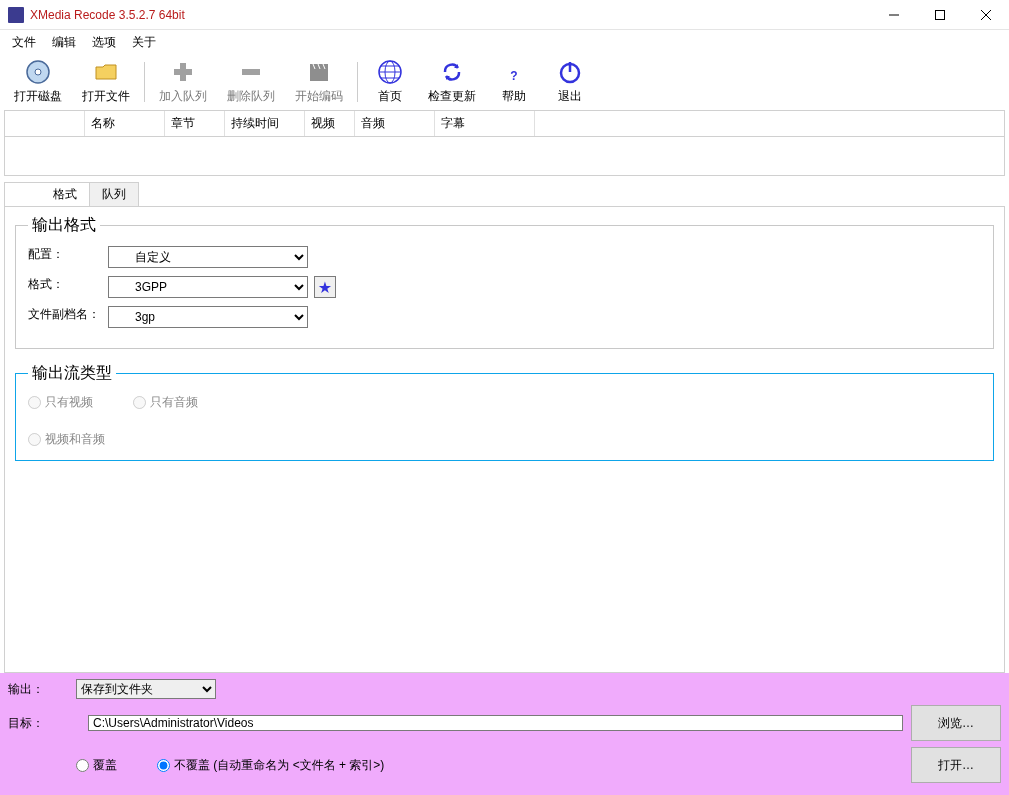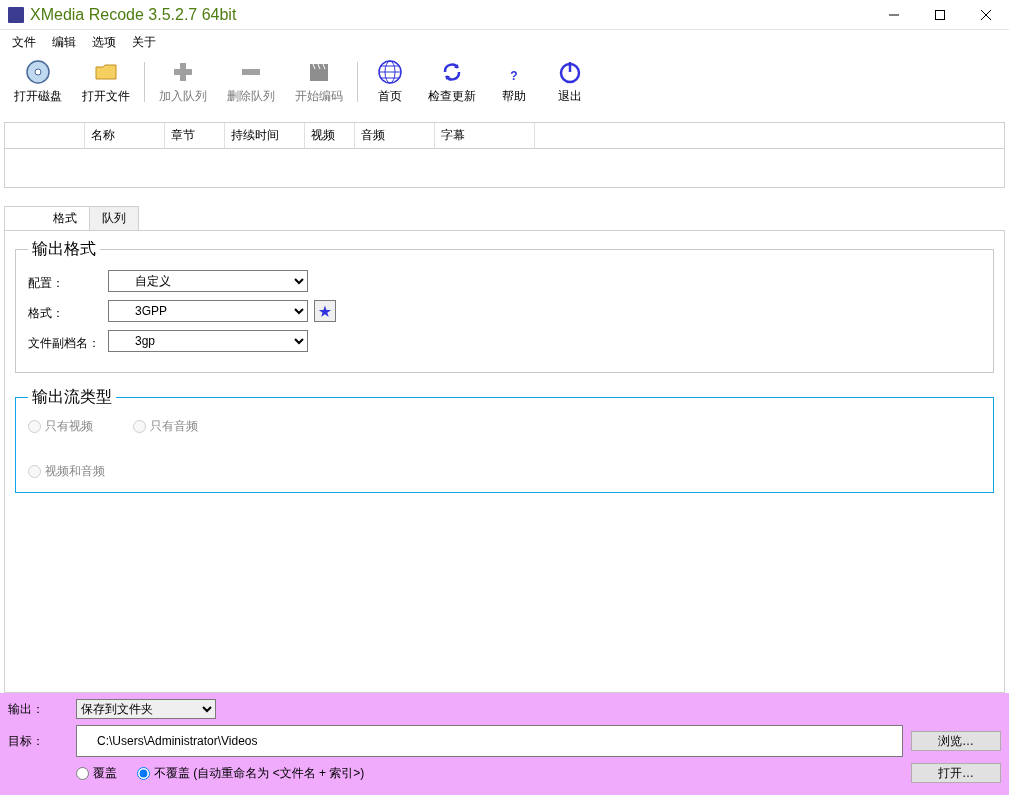--- a/index.html
+++ b/index.html
@@ -1,65 +1,65 @@
 <!DOCTYPE html>
 <html><head>
 <meta charset="utf-8">
 <style>
 * { box-sizing: border-box; margin: 0; padding: 0; font-family: "Microsoft YaHei", "Segoe UI", sans-serif; font-size: 12px; }
 body { background: #fff; width: 1009px; height: 795px; overflow: hidden; display: flex; flex-direction: column; }
 
 .titlebar { height: 30px; display: flex; align-items: center; padding: 0 0 0 8px; background: #fff; border-bottom: 1px solid #e5e5e5; }
 .titlebar .app-icon { width: 16px; height: 16px; background: #3b3b8f; margin-right: 6px; border-radius: 1px; }
-.titlebar .title { flex: 1; font-size: 16px; color: #4d7c0f; }
+.titlebar .title { flex: 1; font-size: 12px; color: #b91c1c; }
 .titlebar .win-controls { display: flex; }
 .titlebar .win-btn { width: 46px; height: 30px; display: flex; align-items: center; justify-content: center; cursor: pointer; }
 
 .menubar { height: 24px; display: flex; align-items: center; padding: 0 4px; background: #fff; }
 .menubar .menu-item { padding: 3px 8px; cursor: pointer; }
 
 .toolbar { height: 56px; display: flex; align-items: center; padding: 2px 4px; background: #fff; border-bottom: 1px solid transparent; }
 .toolbar .tool-btn { display: flex; flex-direction: column; align-items: center; justify-content: center; padding: 2px 10px; cursor: pointer; min-width: 56px; }
 .toolbar .tool-btn.disabled { opacity: 0.55; cursor: default; }
 .toolbar .tool-btn .icon { width: 28px; height: 28px; display: flex; align-items: center; justify-content: center; }
 .toolbar .tool-btn .lbl { font-size: 12px; margin-top: 2px; color: #000; white-space: nowrap; }
 .toolbar .sep { width: 1px; height: 40px; background: #ccc; margin: 0 4px; }
 
-.table-wrap { border: 1px solid #d0d0d0; margin: 12px 4px; }
+.table-wrap { border: 1px solid #d0d0d0; margin: 0 4px; }
 .table-head { display: flex; background: #fff; border-bottom: 1px solid #d0d0d0; }
 .table-head .th { padding: 4px 6px; border-right: 1px solid #e0e0e0; font-size: 12px; color: #000; }
 .table-body { height: 38px; background: #fff; }
 
 .tabs { display: flex; margin: 6px 4px 0 4px; }
 .tabs .tab { padding: 3px 12px; border: 1px solid #d0d0d0; border-bottom: none; background: #f0f0f0; cursor: pointer; margin-right: -1px; }
 .tabs .tab.active { background: #fff; position: relative; z-index: 2; padding-left: 48px; }
 
 .content { flex: 1; border: 1px solid #d0d0d0; margin: 0 4px; padding: 8px 10px; background: #fff; overflow: hidden; }
 
 fieldset { border: 1px solid #c8c8c8; padding: 10px 12px 12px 12px; margin-bottom: 14px; }
 fieldset legend { padding: 0 4px; font-size: 16px; }
 
-.form-row { display: flex; align-items: flex-end; margin-bottom: 8px; }
+.form-row { display: flex; align-items: flex-start; margin-bottom: 8px; }
 .form-row .flabel { width: 80px; }
 .form-row select { width: 200px; height: 22px; border: 1px solid #7a7a7a; background: #fff; font-size: 12px; padding: 0 22px; }
 .star-btn { width: 22px; height: 22px; border: 1px solid #7a7a7a; margin-left: 6px; display: flex; align-items: center; justify-content: center; cursor: pointer; background: #f0f0f0; }
 
-.radio-group { display: flex; flex-wrap: wrap; gap: 28px 40px; }
+.radio-group { display: flex; flex-wrap: wrap; gap: 20px 40px; }
 .radio-item { display: flex; align-items: center; gap: 4px; color: #888; }
 .radio-item input[type=radio] { accent-color: #888; }
 
 .chk-row { display: flex; align-items: center; gap: 4px; margin-top: 20px; }
 
 .bottom { padding: 6px 8px; background: #f0abfc; }
 .bottom .brow { display: flex; align-items: center; margin-bottom: 6px; gap: 8px; }
 .bottom .blabel { width: 60px; }
 .bottom select { width: 140px; height: 20px; border: 1px solid #7a7a7a; font-size: 12px; }
-.bottom input[type=text] { flex: 1; height: 32px; border: 1px solid #7a7a7a; padding: 0 20px; font-size: 12px; }
-.bottom .btn { width: 90px; height: 20px; border: 1px solid #adadad; background: #e1e1e1; cursor: pointer; font-size: 12px; }
-.bottom .radio-row { display: flex; align-items: center; gap: 20px; margin-left: 68px; }
+.bottom input[type=text] { flex: 1; height: 16px; border: 1px solid #7a7a7a; padding: 0 4px; font-size: 12px; margin-left: 12px; }
+.bottom .btn { width: 90px; height: 36px; border: 1px solid #adadad; background: #e1e1e1; cursor: pointer; font-size: 12px; }
+.bottom .radio-row { display: flex; align-items: center; gap: 40px; margin-left: 68px; }
 .bottom .radio-row label { display: flex; align-items: center; gap: 4px; }
 
 svg { display: block; }
 </style>
 </head>
 <body>
 
 <div class="titlebar">
   <div class="app-icon"></div>
   <div class="title">XMedia Recode 3.5.2.7 64bit</div>

